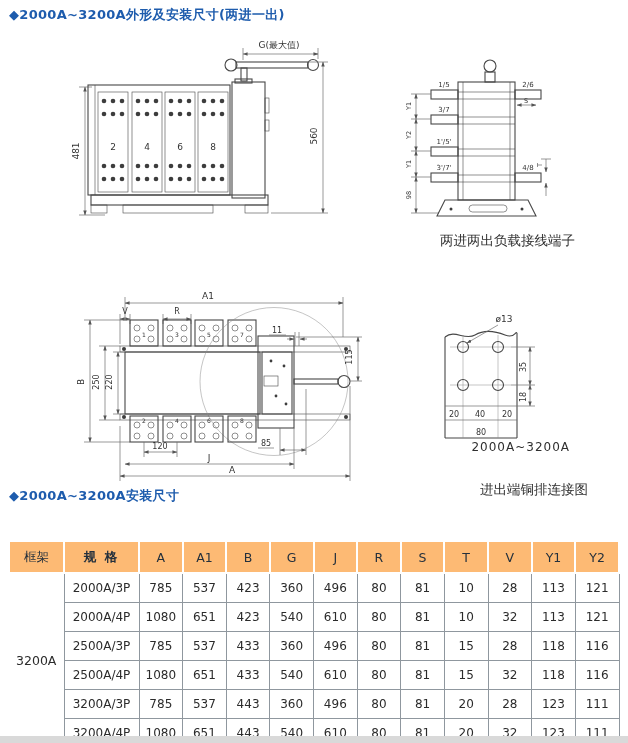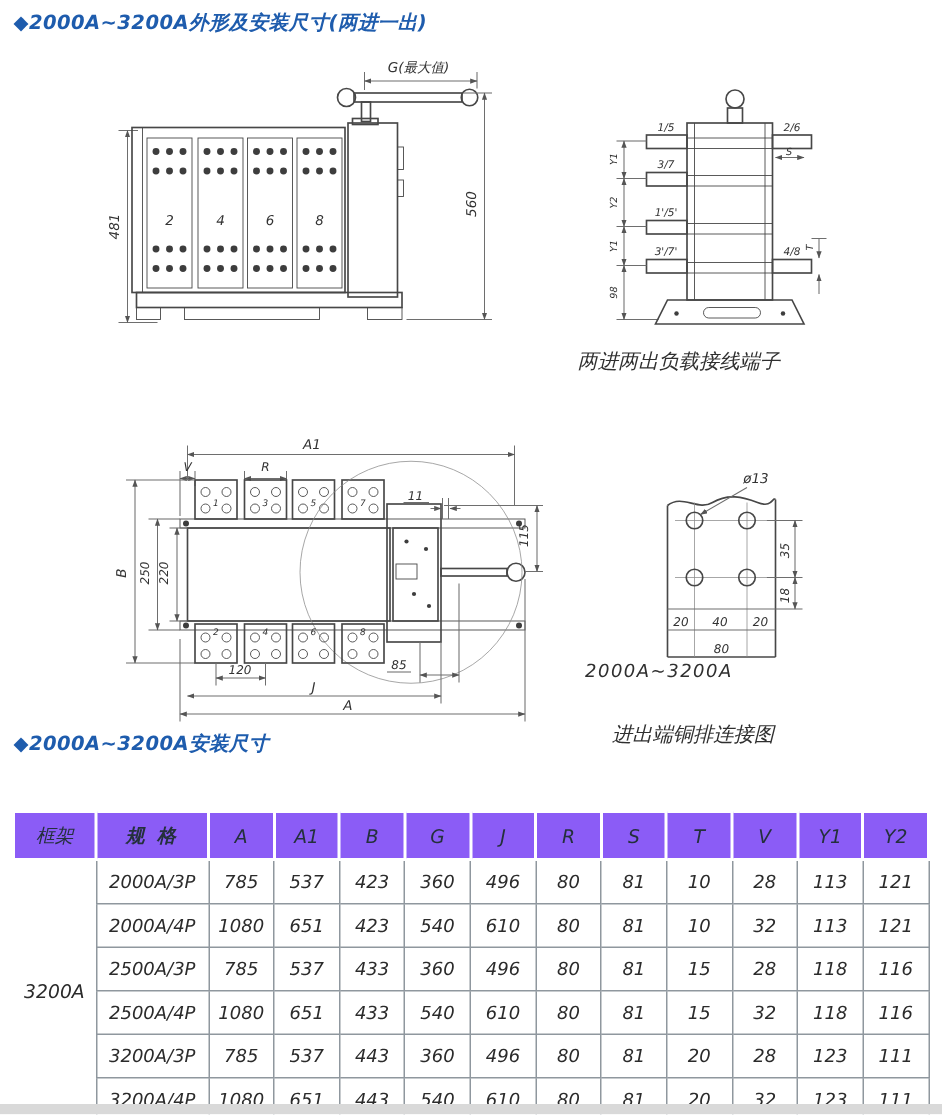--- a/index.html
+++ b/index.html
@@ -1,30 +1,30 @@
 <!DOCTYPE html>
 <html><head>
 <meta charset="utf-8">
 <style>
   html,body{margin:0;padding:0;background:#fff;}
   .page{position:relative;width:628px;height:743px;background:#ffffff;overflow:hidden;
-        font-family:"DejaVu Sans","Liberation Sans",sans-serif;font-style:italic;}
+        font-family:"DejaVu Sans","Liberation Sans",sans-serif;}
   .sec-title{position:absolute;left:9px;color:#1e5cad;font-size:13px;font-weight:bold;letter-spacing:.3px;white-space:nowrap;}
-  .cap{position:absolute;color:#2f2f2f;text-align:left;white-space:nowrap;}
+  .cap{position:absolute;color:#2f2f2f;text-align:right;white-space:nowrap;}
   svg{position:absolute;overflow:visible;}
   svg text{font-family:"DejaVu Sans","Liberation Sans",sans-serif;fill:#333;}
   .t9{font-size:9px}.t8{font-size:8px}.t7{font-size:7px}.t65{font-size:6.5px}.t6{font-size:6px}
   .ln{stroke:#474747;stroke-width:1.1;fill:none}
   .lt{stroke:#474747;stroke-width:.6;fill:none}
   .dl{stroke:#6e6e6e;stroke-width:.7;fill:none}
   .cl{stroke:#8a8a8a;stroke-width:.5;fill:none}
   .bolt{fill:#3d3d3d;stroke:none}
   .dims-table{position:absolute;left:8px;top:540px;width:612px;border-collapse:collapse;table-layout:fixed;
         font-size:12px;color:#2b2b2b;}
-  .dims-table th{background:#8b5cf6;border:2px solid #ffffff;font-weight:normal;height:28px;font-size:12.5px;color:#24303c;}
+  .dims-table th{background:#fdba74;border:2px solid #ffffff;font-weight:normal;height:28px;font-size:12.5px;color:#24303c;}
   .dims-table th.bold{font-weight:bold;letter-spacing:2px;}
   .dims-table td{border:1px solid #8f979e;text-align:center;height:26px;background:#fff;}
   .dims-table td.frame-cell{border:none;font-size:12.5px;}
   .bottom-bar{position:absolute;left:0;top:736px;width:628px;height:7px;background:#d9d9d9;}
 </style>
 </head>
 <body>
 
 <div class="page">
 

